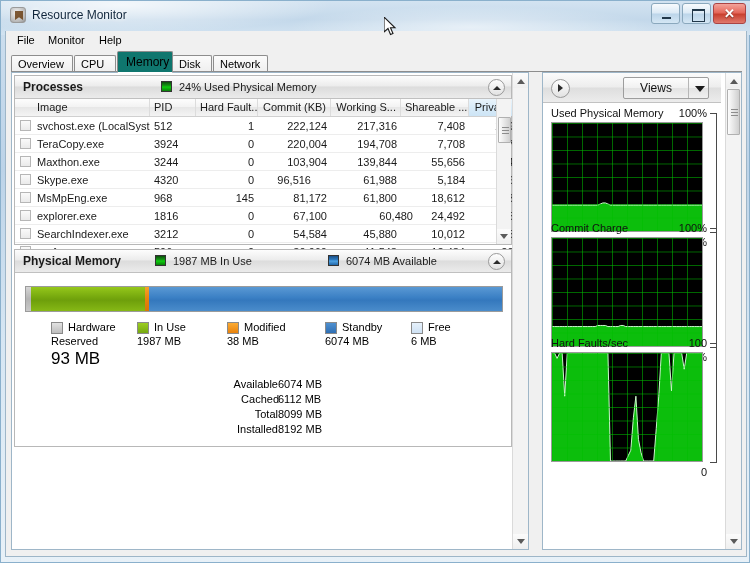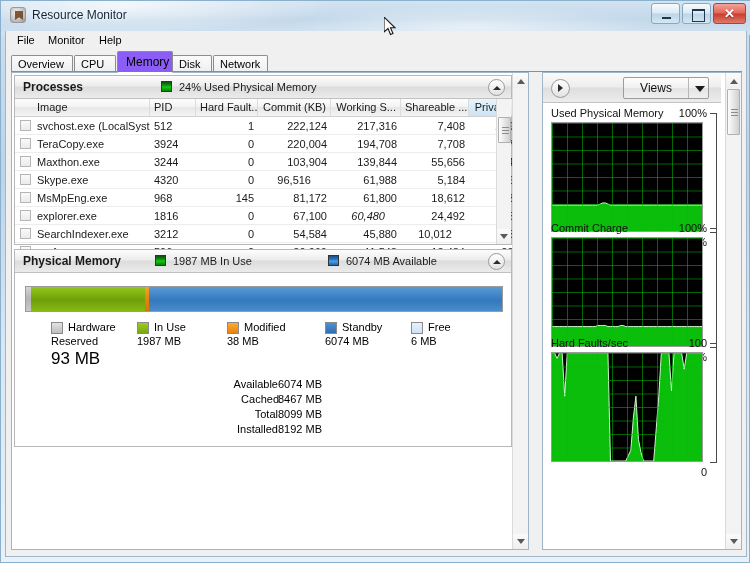--- a/index.html
+++ b/index.html
@@ -103,21 +103,21 @@
   .tab {
     position:absolute; bottom:0; height:18px; line-height:17px;
     padding:0 6px; font-size:11px; white-space:nowrap;
     background: linear-gradient(180deg,#fbfbfb 0%, #eeeeee 100%);
     border:1px solid #8d8d8d; border-bottom:none;
     border-radius:2px 2px 0 0;
     color:#000;
   }
   .tab.active {
     height:22px; line-height:21px; z-index:3;
-    background:#8b5cf6; border-bottom:1px solid #ffffff;
+    background:#0f766e; border-bottom:1px solid #ffffff;
     font-size:12px; padding:0 8px;margin-top:16px;
   }
 
   
   #left-pane {
     position:absolute; left:5px; top:41px; width:518px; height:478px;
     background:#ffffff; border:1px solid #9eb6c8;
     overflow:hidden;
   }
   #right-pane {
@@ -417,32 +417,32 @@
                 <div class="td num" style="left: 316px; width: 70px; padding-left: 4px;">61,800</div>
                 <div class="td num" style="left: 386px; width: 68px; padding-left: 4px;">18,612</div>
                 <div class="td num" style="left: 454px; width: 70px; padding-left: 4px;">43,188</div>
               </div>
               <div class="trow">
                 <span class="cb"></span>
                 <div class="td " style="left: 0px; width: 135px; padding-left: 22px;">explorer.exe</div>
                 <div class="td " style="left: 135px; width: 46px; padding-left: 4px;">1816</div>
                 <div class="td num" style="left: 181px; width: 62px; padding-left: 4px;">0</div>
                 <div class="td num" style="left: 243px; width: 73px; padding-left: 4px;">67,100</div>
-                <div class="td num" style="left: 304px; width: 70px; padding-left: 4px; font-style: italic;">60,480</div>
+                <div class="td num" style="left: 332px; width: 70px; padding-left: 4px;">60,480</div>
                 <div class="td num" style="left: 386px; width: 68px; padding-left: 4px;">24,492</div>
                 <div class="td num" style="left: 454px; width: 70px; padding-left: 4px;">35,988</div>
               </div>
               <div class="trow">
                 <span class="cb"></span>
                 <div class="td " style="left: 0px; width: 135px; padding-left: 22px;">SearchIndexer.exe</div>
                 <div class="td " style="left: 135px; width: 46px; padding-left: 4px;">3212</div>
                 <div class="td num" style="left: 181px; width: 62px; padding-left: 4px;">0</div>
                 <div class="td num" style="left: 243px; width: 73px; padding-left: 4px;">54,584</div>
                 <div class="td num" style="left: 316px; width: 70px; padding-left: 4px;">45,880</div>
-                <div class="td num" style="left: 386px; width: 68px; padding-left: 4px; text-align: center;">10,012</div>
+                <div class="td num" style="left: 386px; width: 68px; padding-left: 4px;">10,012</div>
                 <div class="td num" style="left: 454px; width: 70px; padding-left: 4px;">35,868</div>
               </div>
               <div class="trow">
                 <span class="cb"></span>
                 <div class="td " style="left: 0px; width: 135px; padding-left: 22px;">perfmon.exe</div>
                 <div class="td " style="left: 135px; width: 46px; padding-left: 4px;">596</div>
                 <div class="td num" style="left: 181px; width: 62px; padding-left: 4px;">0</div>
                 <div class="td num" style="left: 243px; width: 73px; padding-left: 4px;">30,960</div>
                 <div class="td num" style="left: 316px; width: 70px; padding-left: 4px;">41,548</div>
                 <div class="td num" style="left: 386px; width: 68px; padding-left: 4px;">12,484</div>
@@ -503,21 +503,21 @@
             </div>
           </div>
 
         <div id="mem-summary">
             <div class="summary-row" style="left: 0px; top: 128px; width: 498px; height: 14px;">
               <span class="sum-label" style="right: 235px;">Available</span>
               <span class="sum-val" style="left: 263px;">6074 MB</span>
             </div>
             <div class="summary-row" style="left: 0px; top: 143px; width: 498px; height: 14px;">
               <span class="sum-label" style="right: 234px;">Cached</span>
-              <span class="sum-val" style="left: 263px;">8467 MB</span>
+              <span class="sum-val" style="left: 263px;">6112 MB</span>
             </div>
             <div class="summary-row" style="left: 0px; top: 158px; width: 498px; height: 14px;">
               <span class="sum-label" style="right: 235px;">Total</span>
               <span class="sum-val" style="left: 263px;">8099 MB</span>
             </div>
             <div class="summary-row" style="left: 0px; top: 173px; width: 498px; height: 14px;">
               <span class="sum-label" style="right: 235px;">Installed</span>
               <span class="sum-val" style="left: 263px;">8192 MB</span>
             </div>
           </div>

